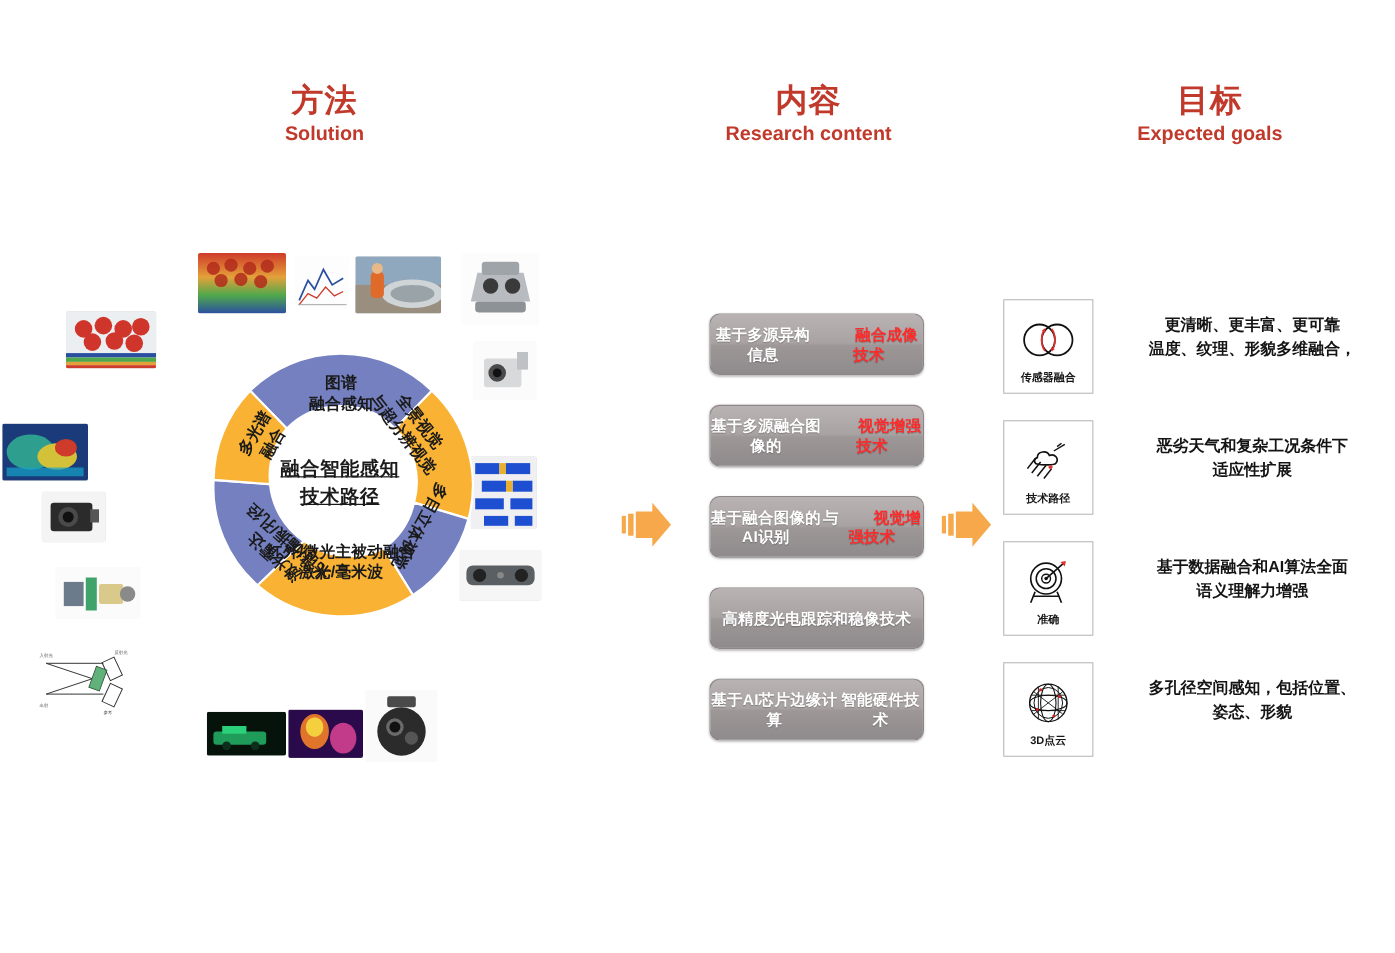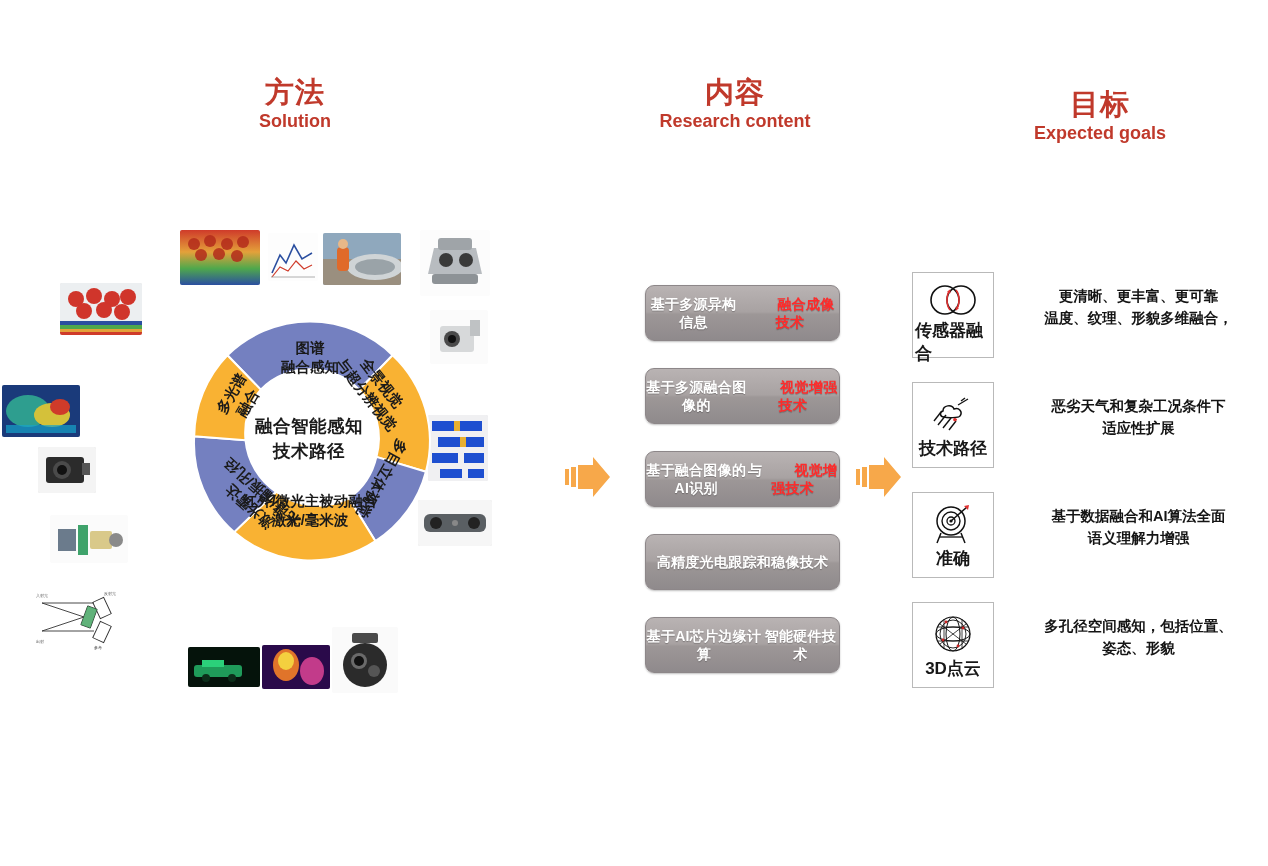--- a/index.html
+++ b/index.html
@@ -11,31 +11,31 @@
     overflow: hidden;
   }
   #page { position: relative; width: 1012px; height: 866px; background: #fff; }
 
   
   .col-header { position: absolute; text-align: center; color: #c0392b; line-height: 1.12; }
   .col-header .cn { font-size: 29px; font-weight: 700; letter-spacing: 1px; display:block; }
   .col-header .en { font-size: 18px; font-weight: 700; display:block; margin-top: 3px; }
   #header-solution { left: 175px; top: 76px; width: 240px; }
   #header-content  { left: 595px; top: 76px; width: 280px; }
-  #header-goals    { left: 985px; top: 88px; width: 230px; }
+  #header-goals    { left: 985px; top: 76px; width: 230px; }
 
   
   #wheel-area { position: absolute; left: 10px; top: 215px; width: 560px; height: 500px; }
   #wheel { position: absolute; left: 151px; top: 75px; width: 298px; height: 298px; }
   #wheel svg { display:block; }
   .seg-label { font-family: "Liberation Sans","DejaVu Sans",sans-serif; font-weight: 700;
                fill: #1a1a1a; font-size: 14.5px; }
   #wheel-center {
     position: absolute; left: 150px; top: 75px; width: 298px; height: 298px;
-    display: flex; align-items: center; justify-content: center; pointer-events:none;
+    display: flex; align-items: center; justify-content: center; pointer-events:none;text-decoration:underline;
   }
   #wheel-center .ctext {
     text-align: center; font-size: 17.5px; font-weight: 700; color: #1b1b1b; line-height: 1.45;
     letter-spacing: 0.5px;
   }
 
   
   .photo { position: absolute; border-radius: 2px; overflow: hidden; background: #ddd; }
   .photo .inner { width: 100%; height: 100%; }
 
@@ -60,21 +60,21 @@
   
   #right-col { position: absolute; left: 912px; top: 272px; width: 350px; }
   .goal-row { display: flex; align-items: flex-start; height: 110px; }
   .goal-icon {
     width: 82px; height: 86px; border: 1px solid #b9b9b9; background: #fff;
     display: flex; flex-direction: column; align-items: center; justify-content: space-between;
     padding: 8px 2px 7px;
     flex: 0 0 auto;
   }
   .goal-icon .glyph { flex: 1; display:flex; align-items:center; justify-content:center; }
-  .goal-icon .cap { font-size: 17px; font-weight: 700; color: #171717; }
+  .goal-icon .cap { font-size: 10px; font-weight: 700; color: #171717; }
   .goal-text {
     margin-left: 27px; margin-top: 14px;
     font-size: 14.5px; font-weight: 700; color: #141414; line-height: 1.5;
     text-align: center; width: 235px;
   }
 </style>
 </head>
 <body>
 
 <div id="page">

